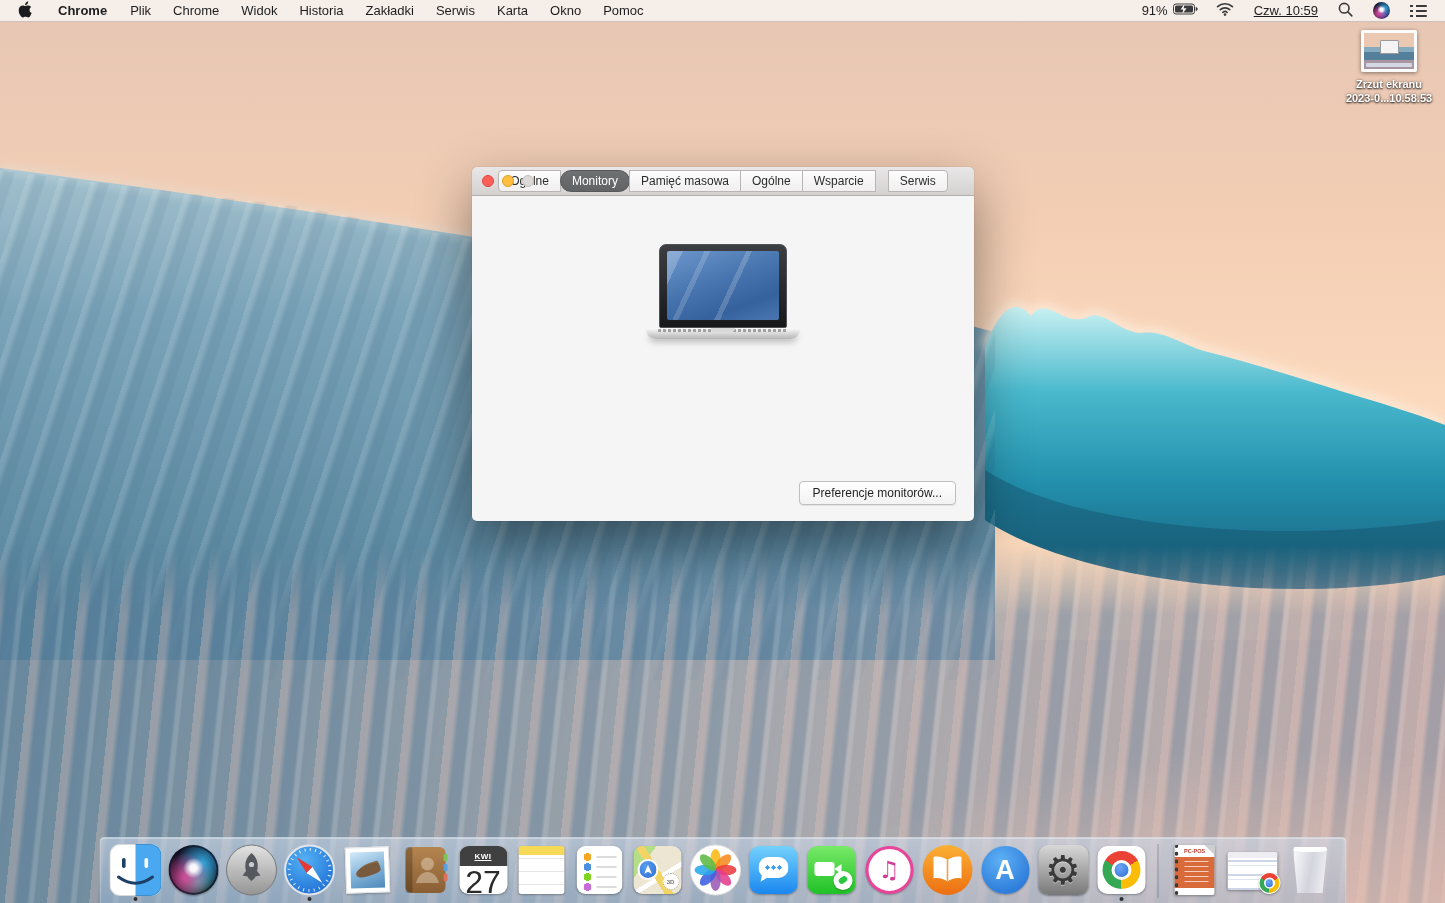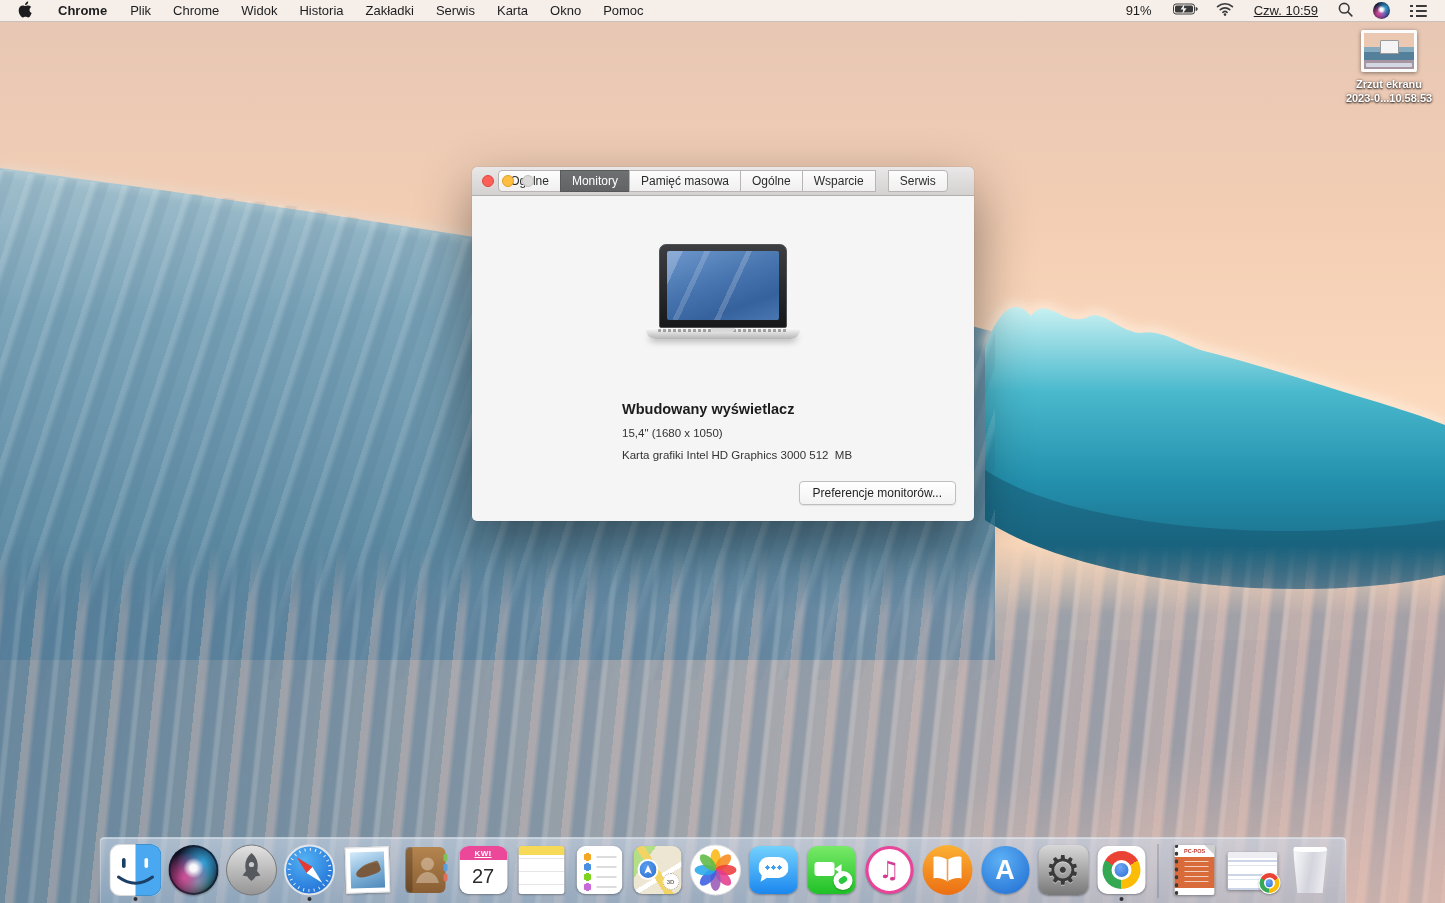--- a/index.html
+++ b/index.html
@@ -23,21 +23,21 @@
 
   
   .menubar { position:absolute; left:0; top:0; width:1445px; height:22px; z-index:60;
     background:rgba(246,241,236,.94); border-bottom:1px solid rgba(120,110,105,.35);
     display:flex; align-items:center; font-size:13px; color:#1d1d1f; }
   .mb-left { display:flex; align-items:center; height:100%; }
   .apple-menu { padding:0 14px 0 18px; display:flex; align-items:center; height:100%; }
   .mb-item { padding:0 11px; height:100%; display:flex; align-items:center; cursor:default; }
   .mb-item.bold { font-weight:bold; padding:0 12px; }
   .mb-right { margin-left:auto; display:flex; align-items:center; height:100%; gap:4px; padding-right:10px; }
-  .mb-status { display:flex; align-items:center; gap:21px; padding:0 6px; height:100%; }
+  .mb-status { display:flex; align-items:center; gap:5px; padding:0 6px; height:100%; }
   .mb-icon-btn { padding:0 8px; height:100%; display:flex; align-items:center; }
   .clock { padding:0 8px;text-decoration:underline; }
   .siri-mini { width:17px; height:17px; border-radius:50%;
     background:
       radial-gradient(circle at 50% 45%, rgba(255,255,255,.95) 0 12%, rgba(255,255,255,0) 32%),
       radial-gradient(circle at 32% 66%, rgba(232,74,156,.9), rgba(232,74,156,0) 55%),
       radial-gradient(circle at 68% 38%, rgba(53,182,240,.95), rgba(53,182,240,0) 58%),
       radial-gradient(circle at 56% 72%, rgba(110,90,220,.8), rgba(110,90,220,0) 50%),
       #12122a; }
   .nc-icon { width:17px; height:12px; position:relative; }
@@ -67,21 +67,21 @@
   .traffic { display:flex; gap:8px; padding-left:10px; position:absolute; left:0; }
   .tl { width:12px; height:12px; border-radius:50%; }
   .tl.red { background:#fb5f57; border:1px solid #dd4742; }
   .tl.yellow { background:#fdbe41; border:1px solid #dfa023; }
   .tl.disabled { background:#dcdad9; border:1px solid #c3c1c0; }
   .tabs { margin:0 auto; display:flex; }
   .tab { font-size:12px; color:#2c2c2c; padding:3px 11px; background:linear-gradient(#fdfdfd,#f1efef);
     border:1px solid #b9b5b5; margin-left:-1px; cursor:default; }
   .tab:first-child { border-radius:4px 0 0 4px; margin-left:0; }
   .tab:last-child { border-radius:0 4px 4px 0;margin-left:12px; }
-  .tab.selected { background:linear-gradient(#6e7072,#616365); color:#fff; border-color:#565859; }
+  .tab.selected { background:linear-gradient(#6e7072,#616365); color:#fff; border-color:#565859;border-radius:11px; }
   .win-body { height:325px; background:#f6f5f5; border-radius:0 0 5px 5px; position:relative; }
 
   
   .mac { position:absolute; left:0; right:0; top:48px; display:flex; flex-direction:column; align-items:center; }
   .mac-lid { width:128px; height:84px; background:linear-gradient(#3c3e42,#17181a); border-radius:7px 7px 2px 2px;
     padding:6px 7px 7px; border:1px solid #505254; position:relative; }
   .mac-screen { width:100%; height:100%; border-radius:2px;
     background:
       linear-gradient(115deg, rgba(255,255,255,.22) 8% 11%, transparent 11% 26%, rgba(255,255,255,.16) 26% 30%, transparent 30% 55%, rgba(255,255,255,.18) 55% 59%, transparent 59%),
       linear-gradient(160deg, #6d97cc, #4774ae 45%, #35619c 75%, #4a77b2); }
@@ -123,23 +123,23 @@
     box-shadow:inset 0 0 0 2px rgba(18,18,36,.65), 0 1px 2px rgba(0,0,0,.3); }
 
   .mail-stamp { width:44px; height:46px; margin:3px 4px; background:#fff; border:1px solid #e2e2e2;
     box-shadow:0 1px 2px rgba(0,0,0,.28); transform:rotate(-2deg); position:relative; }
   .mail-stamp .inner { position:absolute; inset:4px; background:linear-gradient(160deg,#d3eafa 0%,#7fb2d8 55%,#4e88ba 100%); overflow:hidden; }
   .mail-stamp .inner:after { content:""; position:absolute; left:5px; top:13px; width:25px; height:11px;
     background:#7a5a3e; border-radius:65% 35% 30% 55%; transform:rotate(-18deg); box-shadow:2px -3px 0 -2px #8a6a4a; }
 
   .cal { width:48px; height:48px; margin:2px; background:#fff; border-radius:9px; overflow:hidden;
     box-shadow:0 1px 2px rgba(0,0,0,.3); }
-  .cal-top { height:14px; background:#ec4899; color:#fff; font-size:8px; font-weight:bold;
+  .cal-top { height:20px; background:#404040; color:#fff; font-size:8px; font-weight:bold;
     letter-spacing:.5px; display:flex; align-items:center; justify-content:center;text-decoration:underline; }
-  .cal-day { height:34px; font-size:20px; font-weight:300; color:#2b2b2b; text-align:center; line-height:33px; }
+  .cal-day { height:34px; font-size:32px; font-weight:300; color:#2b2b2b; text-align:center; line-height:33px; }
 
   .notes { width:46px; height:48px; margin:2px 3px; border-radius:3px; box-shadow:0 1px 2px rgba(0,0,0,.3);
     background:
       linear-gradient(#f6d957 0 9px, rgba(0,0,0,0) 9px),
       repeating-linear-gradient(#ffffff 0 12px, #e6e6e6 12px 13px); background-color:#fff; }
 
   .reminders { width:46px; height:48px; margin:2px 3px; background:#fff; border-radius:9px;
     box-shadow:0 1px 2px rgba(0,0,0,.3);
     background-image:
       radial-gradient(circle 4px at 11px 11px, #f5a623 97%, transparent),
@@ -368,25 +368,20 @@
           <div class="tab">Serwis</div>
         </div>
     </div>
     <div class="win-body">
       <div class="mac">
         <div class="mac-lid">
           <div class="mac-screen"></div>
         </div>
         <div class="mac-base"></div>
       </div>
-      <div class="display-info">
-        <div class="display-title">Wbudowany wyświetlacz</div>
-        <div class="display-line">15,4" (1680 x 1050)</div>
-        <div class="display-line">Karta grafiki Intel HD Graphics 3000 512  MB</div>
-      </div>
       <button class="prefs-btn">Preferencje monitorów...</button>
     </div>
   </div>
 
   <div class="dock" id="dock">
       <div class="dock-item">
         <div class="icn">
           <svg width="52" height="52" viewBox="0 0 52 52">
             <rect width="52" height="52" rx="11" fill="#fff"></rect>
             <path d="M26 0h15c6 0 11 5 11 11v30c0 6-5 11-11 11H26z" fill="#49a8ef"></path>

